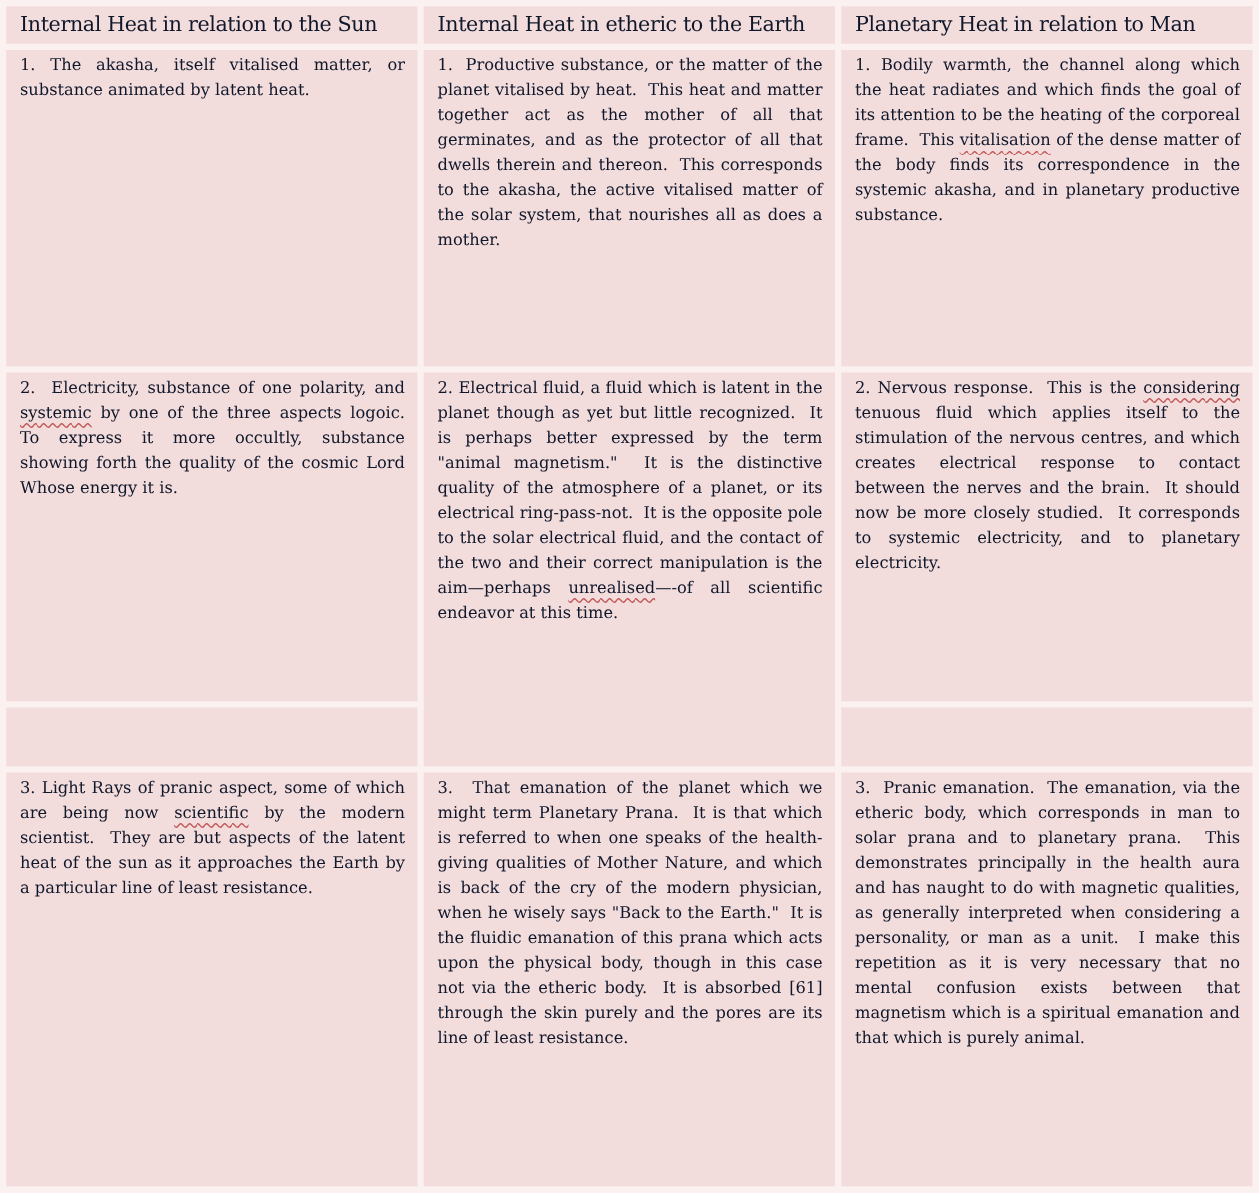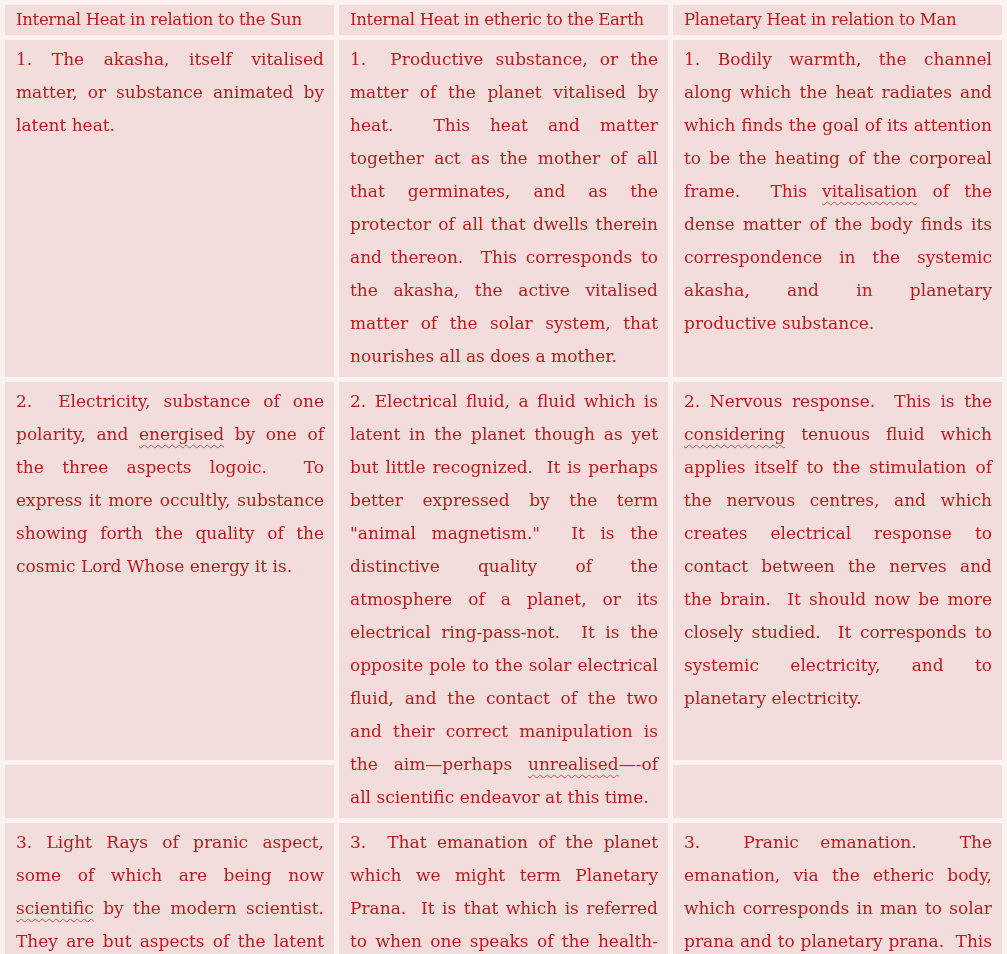--- a/index.html
+++ b/index.html
@@ -6,35 +6,35 @@
     margin: 0;
     padding: 0;
     background: #fbf1f1;
   }
   .page {
     width: 1007px;
     height: 954px;
     background: #fbf1f1;
     overflow: hidden;
     font-family: "DejaVu Serif", "Liberation Serif", serif;
-    color: #b91c1c;
+    color: #0f172a;
   }
   table.heat-table {
     width: 1007px;
     height: 954px;
     border-collapse: separate;
     border-spacing: 5px;
     table-layout: fixed;
   }
   .heat-table th, .heat-table td {
     background: #f3dcdc;
     vertical-align: top;
     padding: 3px 10px 4px 11px;
-    font-size: 17px;
-    line-height: 33px;
+    font-size: 13px;
+    line-height: 20px;
     text-align: justify;
     text-align-last: left;
     white-space: pre-wrap;
     overflow: hidden;
   }
   .heat-table th {
     font-weight: 400;
     text-align: left;
     height: 30px;
     line-height: 30px;
@@ -69,21 +69,21 @@
       <th>Internal Heat in relation to the Sun</th>
       <th>Internal Heat in etheric to the Earth</th>
       <th>Planetary Heat in relation to Man</th>
     </tr>
     <tr class="row-1">
       <td>1. The akasha, itself vitalised matter, or substance animated by latent heat.</td>
       <td>1.  Productive substance, or the matter of the planet vitalised by heat.  This heat and matter together act as the mother of all that germinates, and as the protector of all that dwells therein and thereon.  This corresponds to the akasha, the active vitalised matter of the solar system, that nourishes all as does a mother.</td>
       <td>1. Bodily warmth, the channel along which the heat radiates and which finds the goal of its attention to be the heating of the corporeal frame.  This <span class="ul"><span class="sq">vitalisation</span></span> of the dense matter of the body finds its correspondence in the systemic akasha, and in planetary productive substance.</td>
     </tr>
     <tr class="row-2">
-      <td>2.  Electricity, substance of one polarity, and <span class="ul"><span class="sq">energised</span></span> by one of the three aspects logoic.  To express it more occultly, substance showing forth the quality of the cosmic Lord Whose energy it is.</td>
+      <td>2.  Electricity, substance of one polarity, and <span class="ul"><span class="sq">systemic</span></span> by one of the three aspects logoic.  To express it more occultly, substance showing forth the quality of the cosmic Lord Whose energy it is.</td>
       <td rowspan="2">2. Electrical fluid, a fluid which is latent in the planet though as yet but little recognized.  It is perhaps better expressed by the term "animal magnetism."  It is the distinctive quality of the atmosphere of a planet, or its electrical ring-pass-not.  It is the opposite pole to the solar electrical fluid, and the contact of the two and their correct manipulation is the aim—perhaps <span class="ul"><span class="sq">unrealised</span></span>—-of all scientific endeavor at this time.</td>
       <td>2. Nervous response.  This is the <span class="ul"><span class="sq">considering</span></span> tenuous fluid which applies itself to the stimulation of the nervous centres, and which creates electrical response to contact between the nerves and the brain.  It should now be more closely studied.  It corresponds to systemic electricity, and to planetary electricity.</td>
     </tr>
     <tr class="row-2b">
       <td></td>
       <td></td>
     </tr>
     <tr class="row-3">
       <td>3. Light Rays of pranic aspect, some of which are being now <span class="ul"><span class="sq">scientific</span></span> by the modern scientist.  They are but aspects of the latent heat of the sun as it approaches the Earth by a particular line of least resistance.</td>
       <td>3.  That emanation of the planet which we might term Planetary Prana.  It is that which is referred to when one speaks of the health-giving qualities of Mother Nature, and which is back of the cry of the modern physician, when he wisely says "Back to the Earth."  It is the fluidic emanation of this prana which acts upon the physical body, though in this case not via the etheric body.  It is absorbed [61] through the skin purely and the pores are its line of least resistance.</td>

